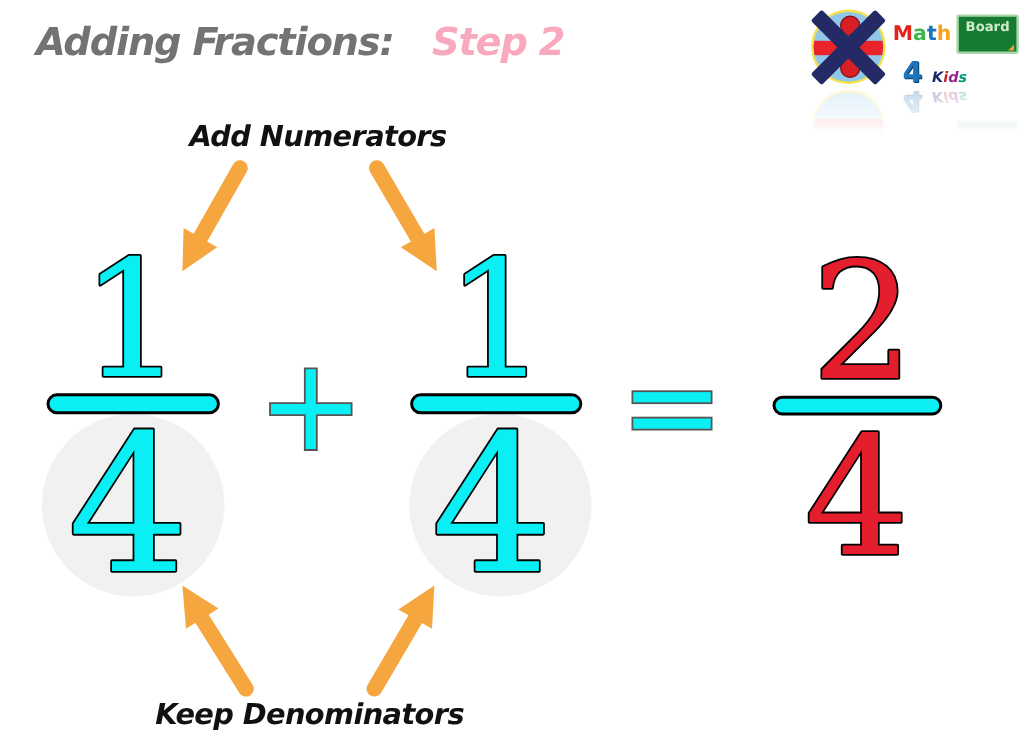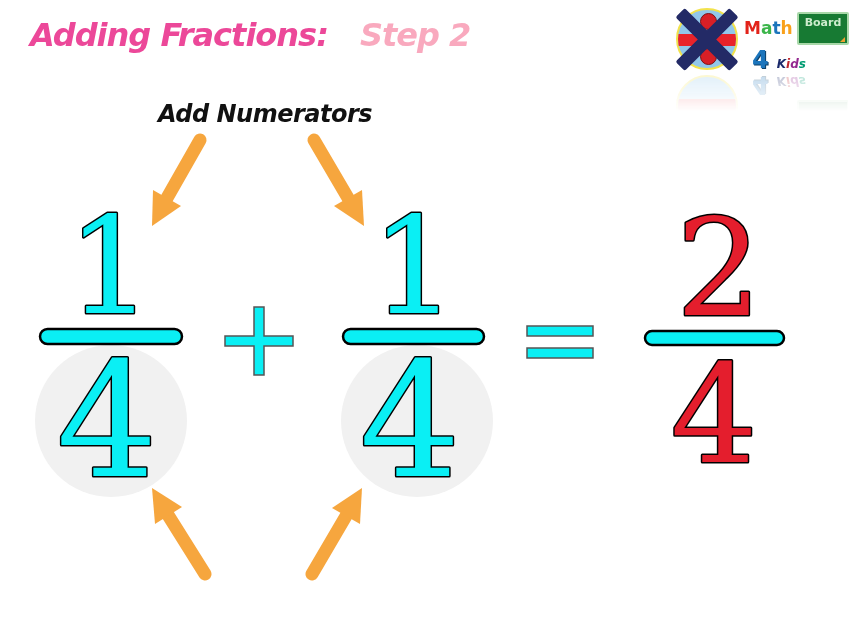--- a/index.html
+++ b/index.html
@@ -1,21 +1,21 @@
 <!DOCTYPE html>
 <html><head>
 <meta charset="utf-8">
 <style>
   html,body{margin:0;padding:0;background:#fff;}
   .canvas{position:relative;width:850px;height:629px;background:#fff;overflow:hidden;
           font-family:"DejaVu Sans",sans-serif;}
   
   .title{position:absolute;left:30px;top:16px;font-size:32px;font-weight:bold;
          font-style:italic;letter-spacing:-1px;white-space:nowrap;}
-  .title-main{color:#ec4899;}
+  .title-main{color:#737373;}
   .title-step{color:#f9a9be;margin-left:32px;}
   
   .annot{position:absolute;transform:translateX(-50%);font-size:24px;font-weight:bold;
          font-style:italic;color:#111;letter-spacing:-0.5px;white-space:nowrap;}
   .annot-top{left:265px;top:100px;}
   .annot-bottom{left:258px;top:581px;}
   
   .logo{position:absolute;left:676px;top:8px;width:172px;}
   .logo-inner{display:flex;align-items:flex-start;}
   .logo-icon{position:relative;width:62px;height:62px;flex:0 0 auto;}
@@ -149,14 +149,15 @@
     <g>
       <path class="arrow-shaft" d="M205,574 L168,515"></path>
       <polygon class="arrow-head" points="152,488 182,507 155,524"></polygon>
     </g>
     <g>
       <path class="arrow-shaft" d="M312,574 L346,516"></path>
       <polygon class="arrow-head" points="362,488 360,524 332,508"></polygon>
     </g>
   </svg>
 
+  <div class="annot annot-bottom">Keep Denominators</div>
 
 </div>
 
 </body></html>

